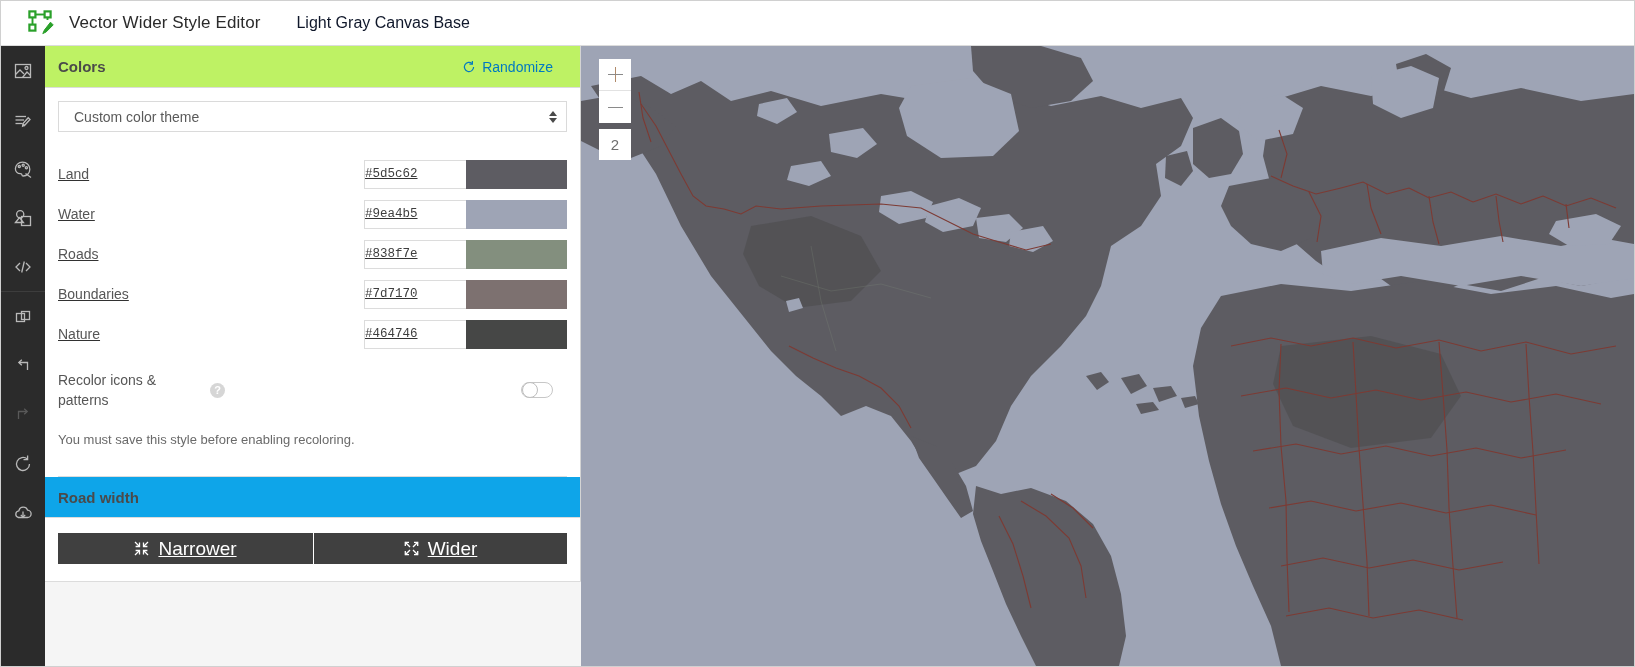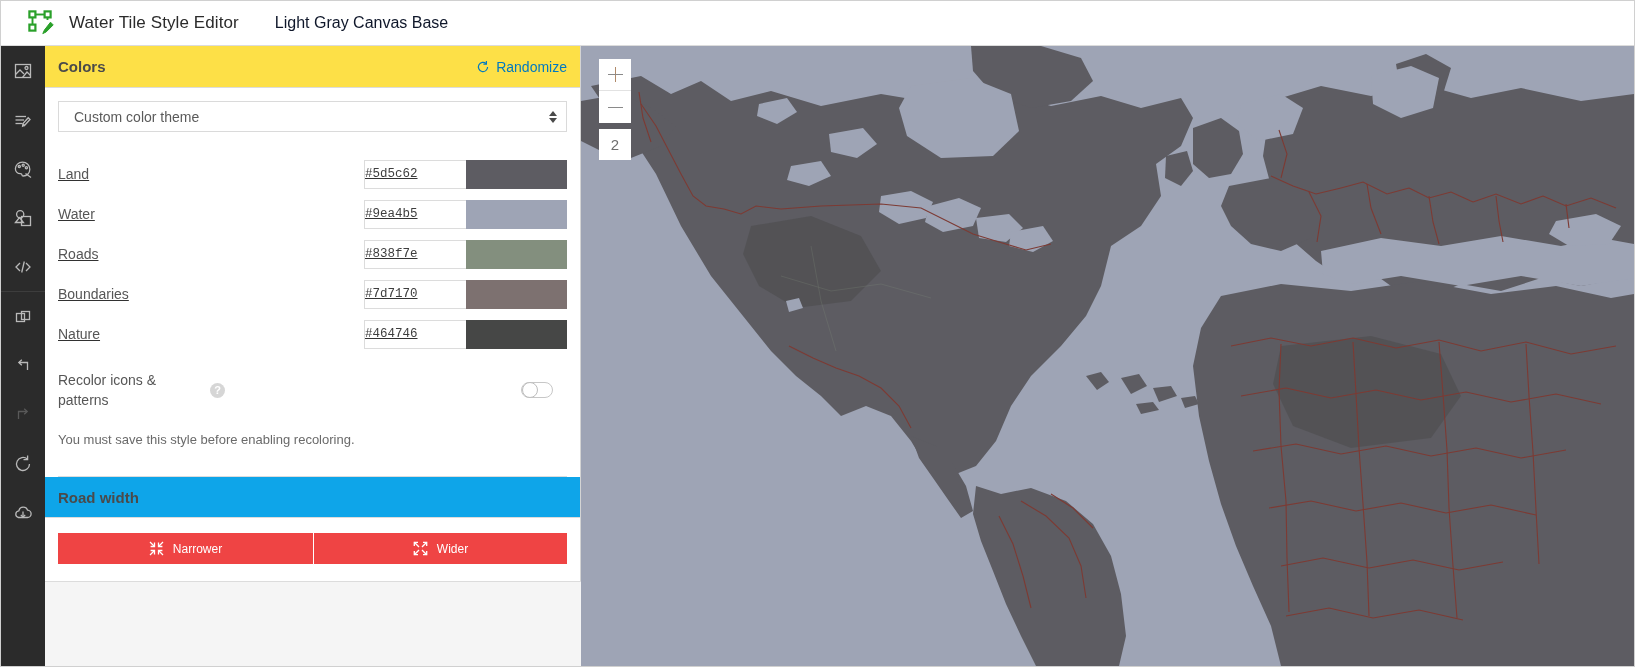--- a/index.html
+++ b/index.html
@@ -81,26 +81,26 @@
     position: absolute;
     top: 45px; left: 44px;
     width: 536px;
     height: 620px;
     background: #ffffff;
     border-right: 1px solid #d4d4d4;
     box-sizing: border-box;
   }
   .panel-header {
     height: 42px;
-    background: #fde047;
+    background: #bef264;
     border-bottom: 1px solid #dcdcdc;
     display: flex;
     align-items: center;
     justify-content: space-between;
-    padding: 0 13px 0 13px;
+    padding: 0 27px 0 13px;
     box-sizing: border-box;
   }
   .panel-header-title {
     font-size: 15px;
     color: #4a4a4a;
     font-weight: bold;
   }
   .randomize {
     display: flex;
     align-items: center;
@@ -250,29 +250,30 @@
     color: #4a4a4a;
     font-weight: bold;
   }
   .btn-row {
     display: flex;
     padding: 15px 13px 0 13px;
     box-sizing: border-box;
   }
   .wbtn {
     height: 31px;
-    background: #ef4444;
+    background: #404040;
     color: #ffffff;
-    font-size: 12px;
+    font-size: 19px;
     display: flex;
     align-items: center;
     justify-content: center;
     gap: 9px;
     cursor: pointer;
     box-sizing: border-box;
+    text-decoration: underline;
   }
   .wbtn.narrower { width: 257px; border-right: 1px solid #ffffff; }
   .wbtn.wider { width: 254px; }
   .wbtn svg { display: block; }
 
   .panel-footer {
     position: absolute;
     left: 0;
     bottom: 0;
     width: 536px;
@@ -349,21 +350,21 @@
           <path d="M21.5 7.5 L21.5 12"></path>
         </g>
         <g fill="#ffffff" stroke="#2aa02a" stroke-width="2.2">
           <rect x="3.4" y="3.4" width="6" height="6"></rect>
           <rect x="18.6" y="3.4" width="6" height="6"></rect>
           <rect x="3.4" y="16.6" width="6" height="6"></rect>
         </g>
         <path d="M24.5 14.2 L27.2 16.9 L20.2 23.9 L16.8 25.6 L18.4 22.1 Z" fill="#2aa02a" stroke="#2aa02a" stroke-width="1"></path>
       </svg>
     </div>
-    <div class="app-title">Water Tile Style Editor</div>
+    <div class="app-title">Vector Wider Style Editor</div>
     <div class="style-name">Light Gray Canvas Base</div>
   </div>
 
   <div class="rail">
 
     <div class="rail-item">
       <svg width="20" height="20" viewBox="0 0 20 20">
         <rect class="stroke" x="2.5" y="3.5" width="15" height="13"></rect>
         <path class="stroke" d="M2.5 13.5 L7 9 L11 13"></path>
         <path class="stroke" d="M9.5 16.5 L14 11 L17.5 14.5"></path>

